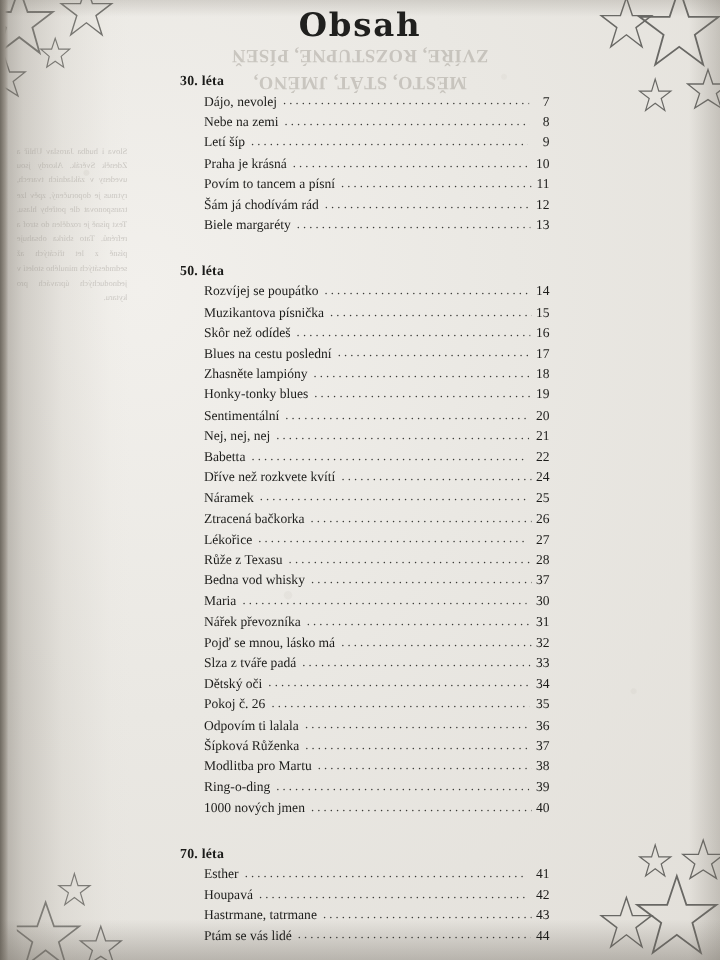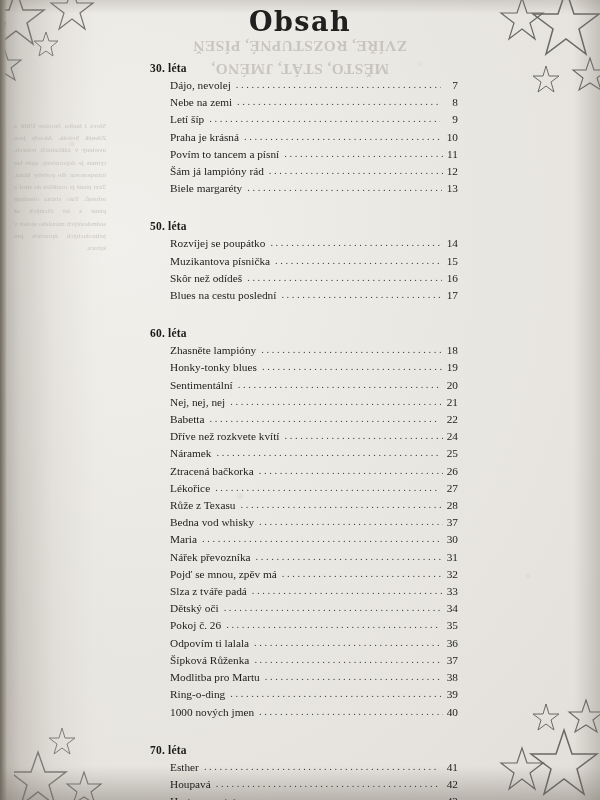--- a/index.html
+++ b/index.html
@@ -276,21 +276,21 @@
           <span class="song">Praha je krásná</span>
           <span class="dots">................................................................................</span>
           <span class="page">10</span>
         </div>
         <div class="row">
           <span class="song">Povím to tancem a písní</span>
           <span class="dots">................................................................................</span>
           <span class="page">11</span>
         </div>
         <div class="row">
-          <span class="song">Šám já lampióny rád</span>
+          <span class="song">Šám já chodívám rád</span>
           <span class="dots">................................................................................</span>
           <span class="page">12</span>
         </div>
         <div class="row">
           <span class="song">Biele margaréty</span>
           <span class="dots">................................................................................</span>
           <span class="page">13</span>
         </div>
         <div class="decade">50. léta</div>
         <div class="row">
@@ -306,21 +306,20 @@
         <div class="row">
           <span class="song">Skôr než odídeš</span>
           <span class="dots">................................................................................</span>
           <span class="page">16</span>
         </div>
         <div class="row">
           <span class="song">Blues na cestu poslední</span>
           <span class="dots">................................................................................</span>
           <span class="page">17</span>
         </div>
-        <div class="decade">60. léta</div>
         <div class="row">
           <span class="song">Zhasněte lampióny</span>
           <span class="dots">................................................................................</span>
           <span class="page">18</span>
         </div>
         <div class="row">
           <span class="song">Honky-tonky blues</span>
           <span class="dots">................................................................................</span>
           <span class="page">19</span>
         </div>
@@ -373,21 +372,21 @@
           <span class="song">Maria</span>
           <span class="dots">................................................................................</span>
           <span class="page">30</span>
         </div>
         <div class="row">
           <span class="song">Nářek převozníka</span>
           <span class="dots">................................................................................</span>
           <span class="page">31</span>
         </div>
         <div class="row">
-          <span class="song">Pojď se mnou, zpěv má</span>
+          <span class="song">Pojď se mnou, lásko má</span>
           <span class="dots">................................................................................</span>
           <span class="page">32</span>
         </div>
         <div class="row">
           <span class="song">Slza z tváře padá</span>
           <span class="dots">................................................................................</span>
           <span class="page">33</span>
         </div>
         <div class="row">
           <span class="song">Dětský oči</span>

